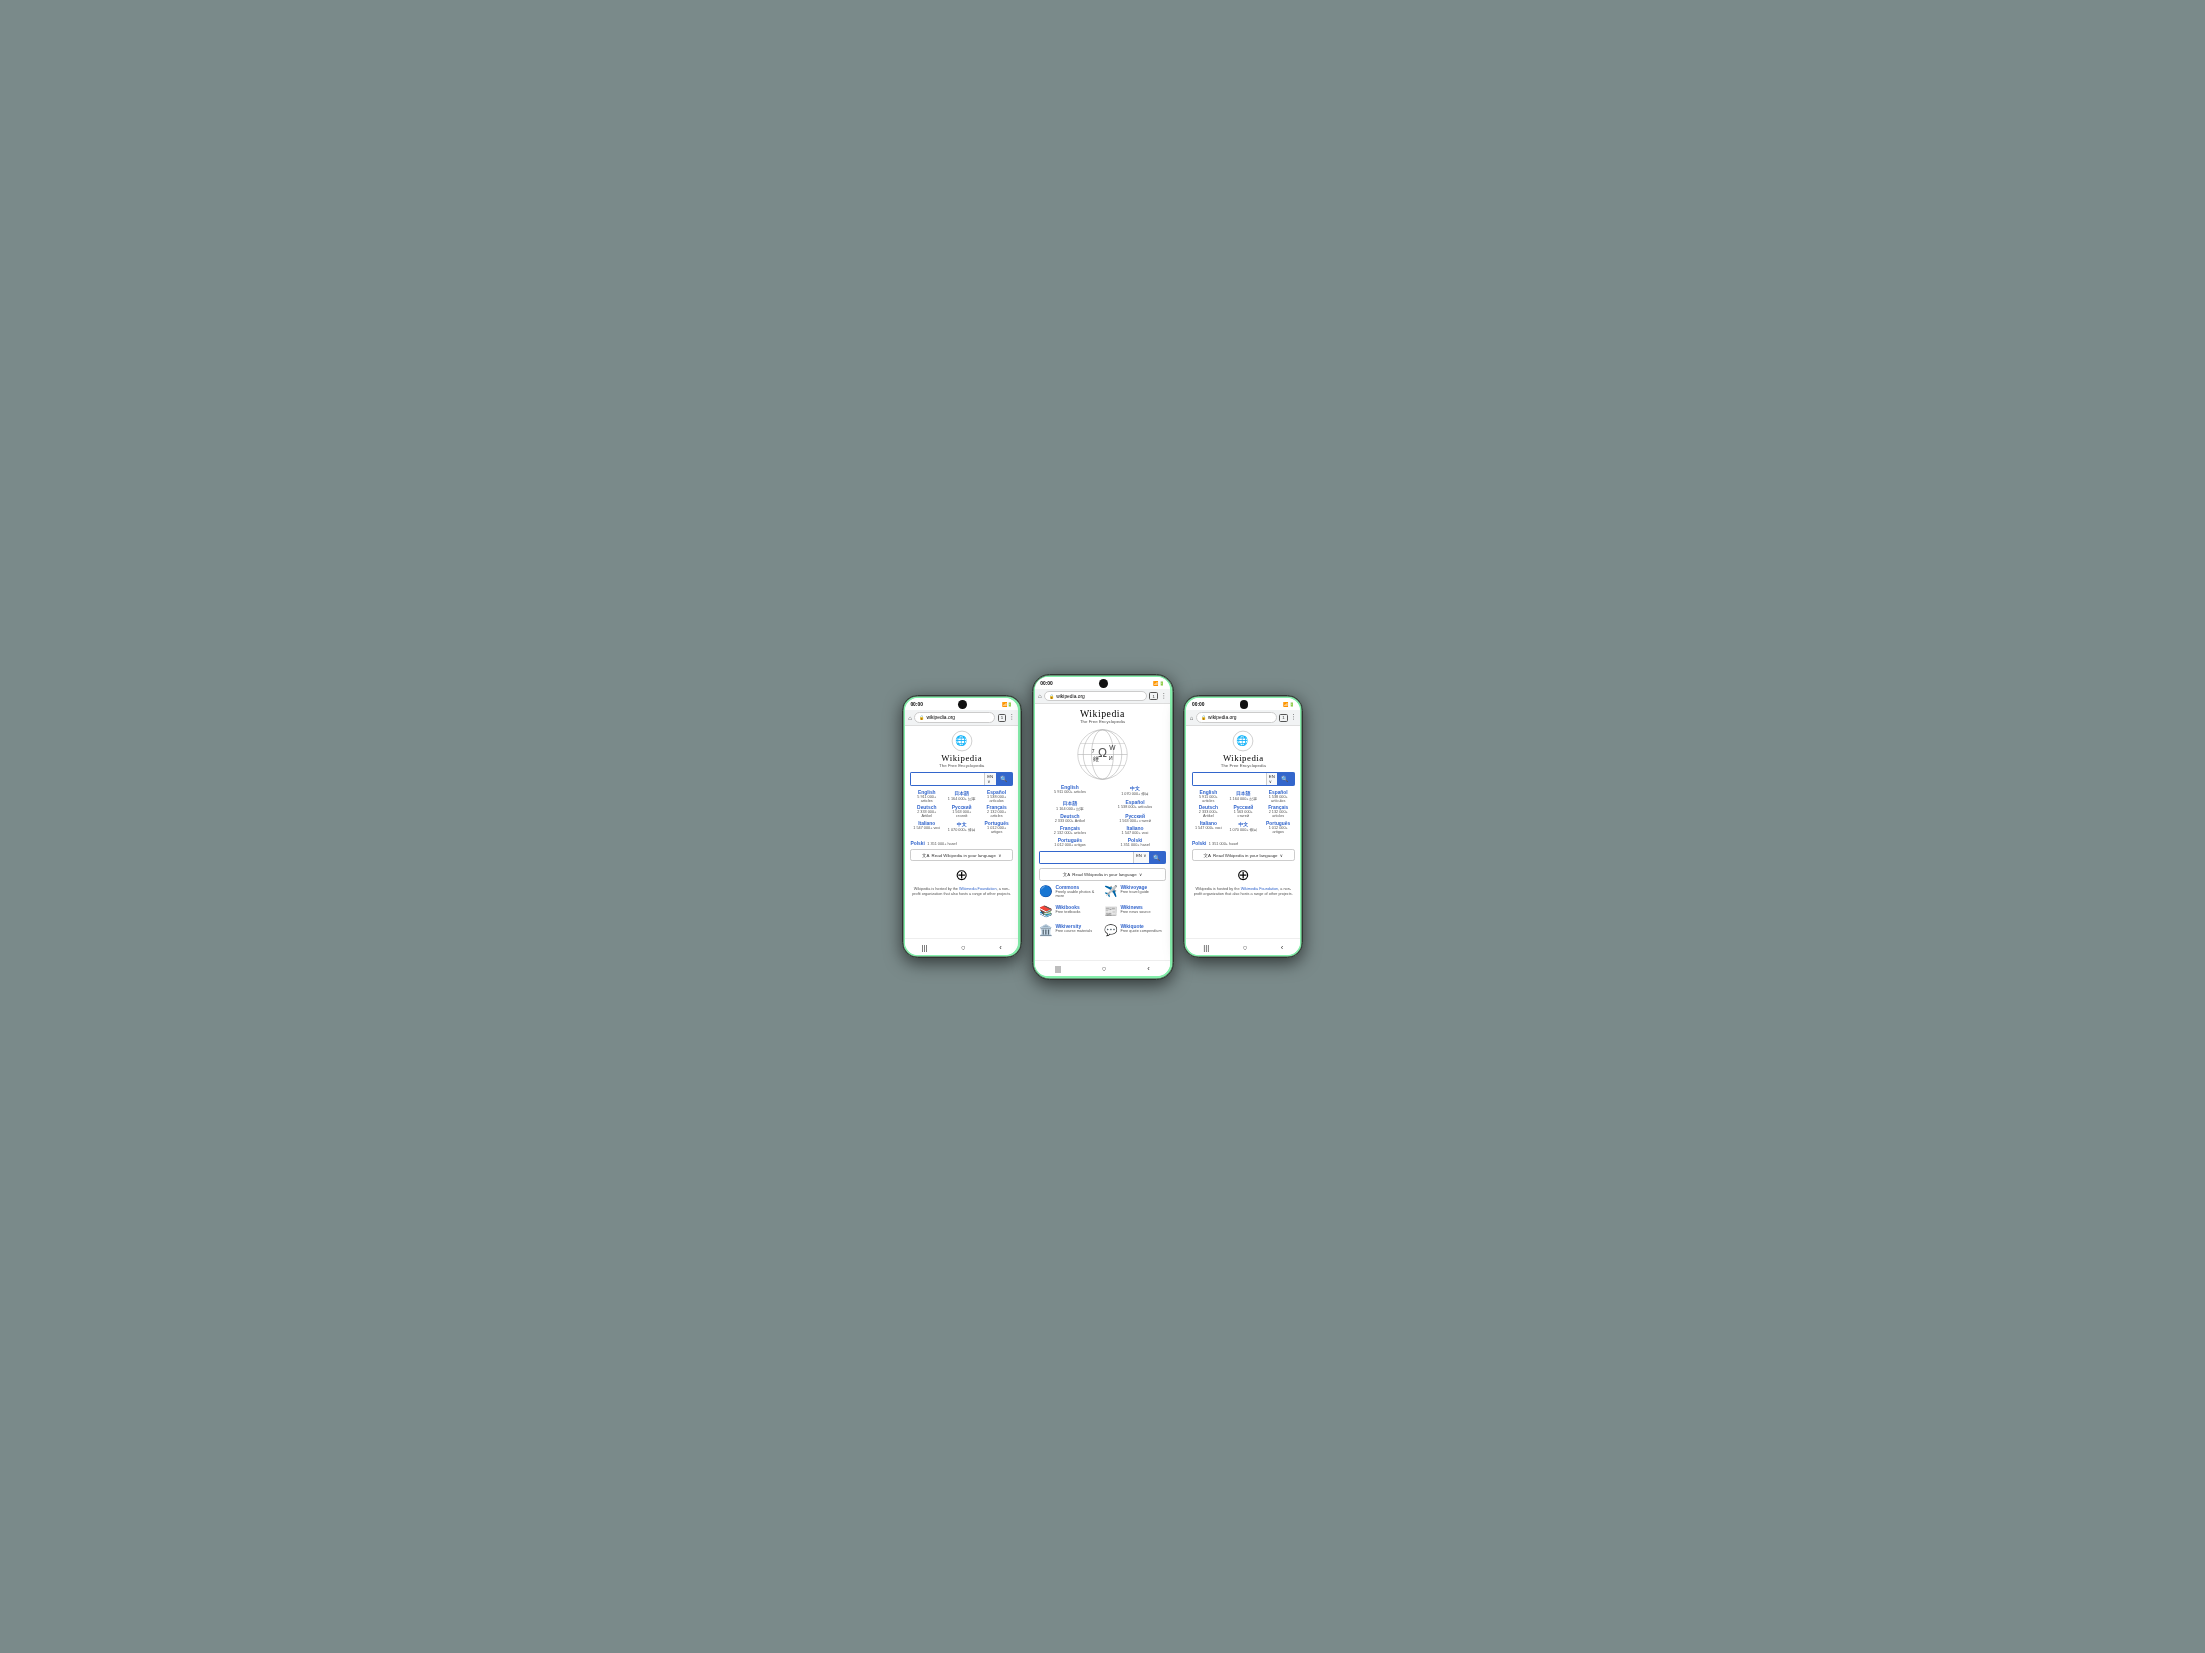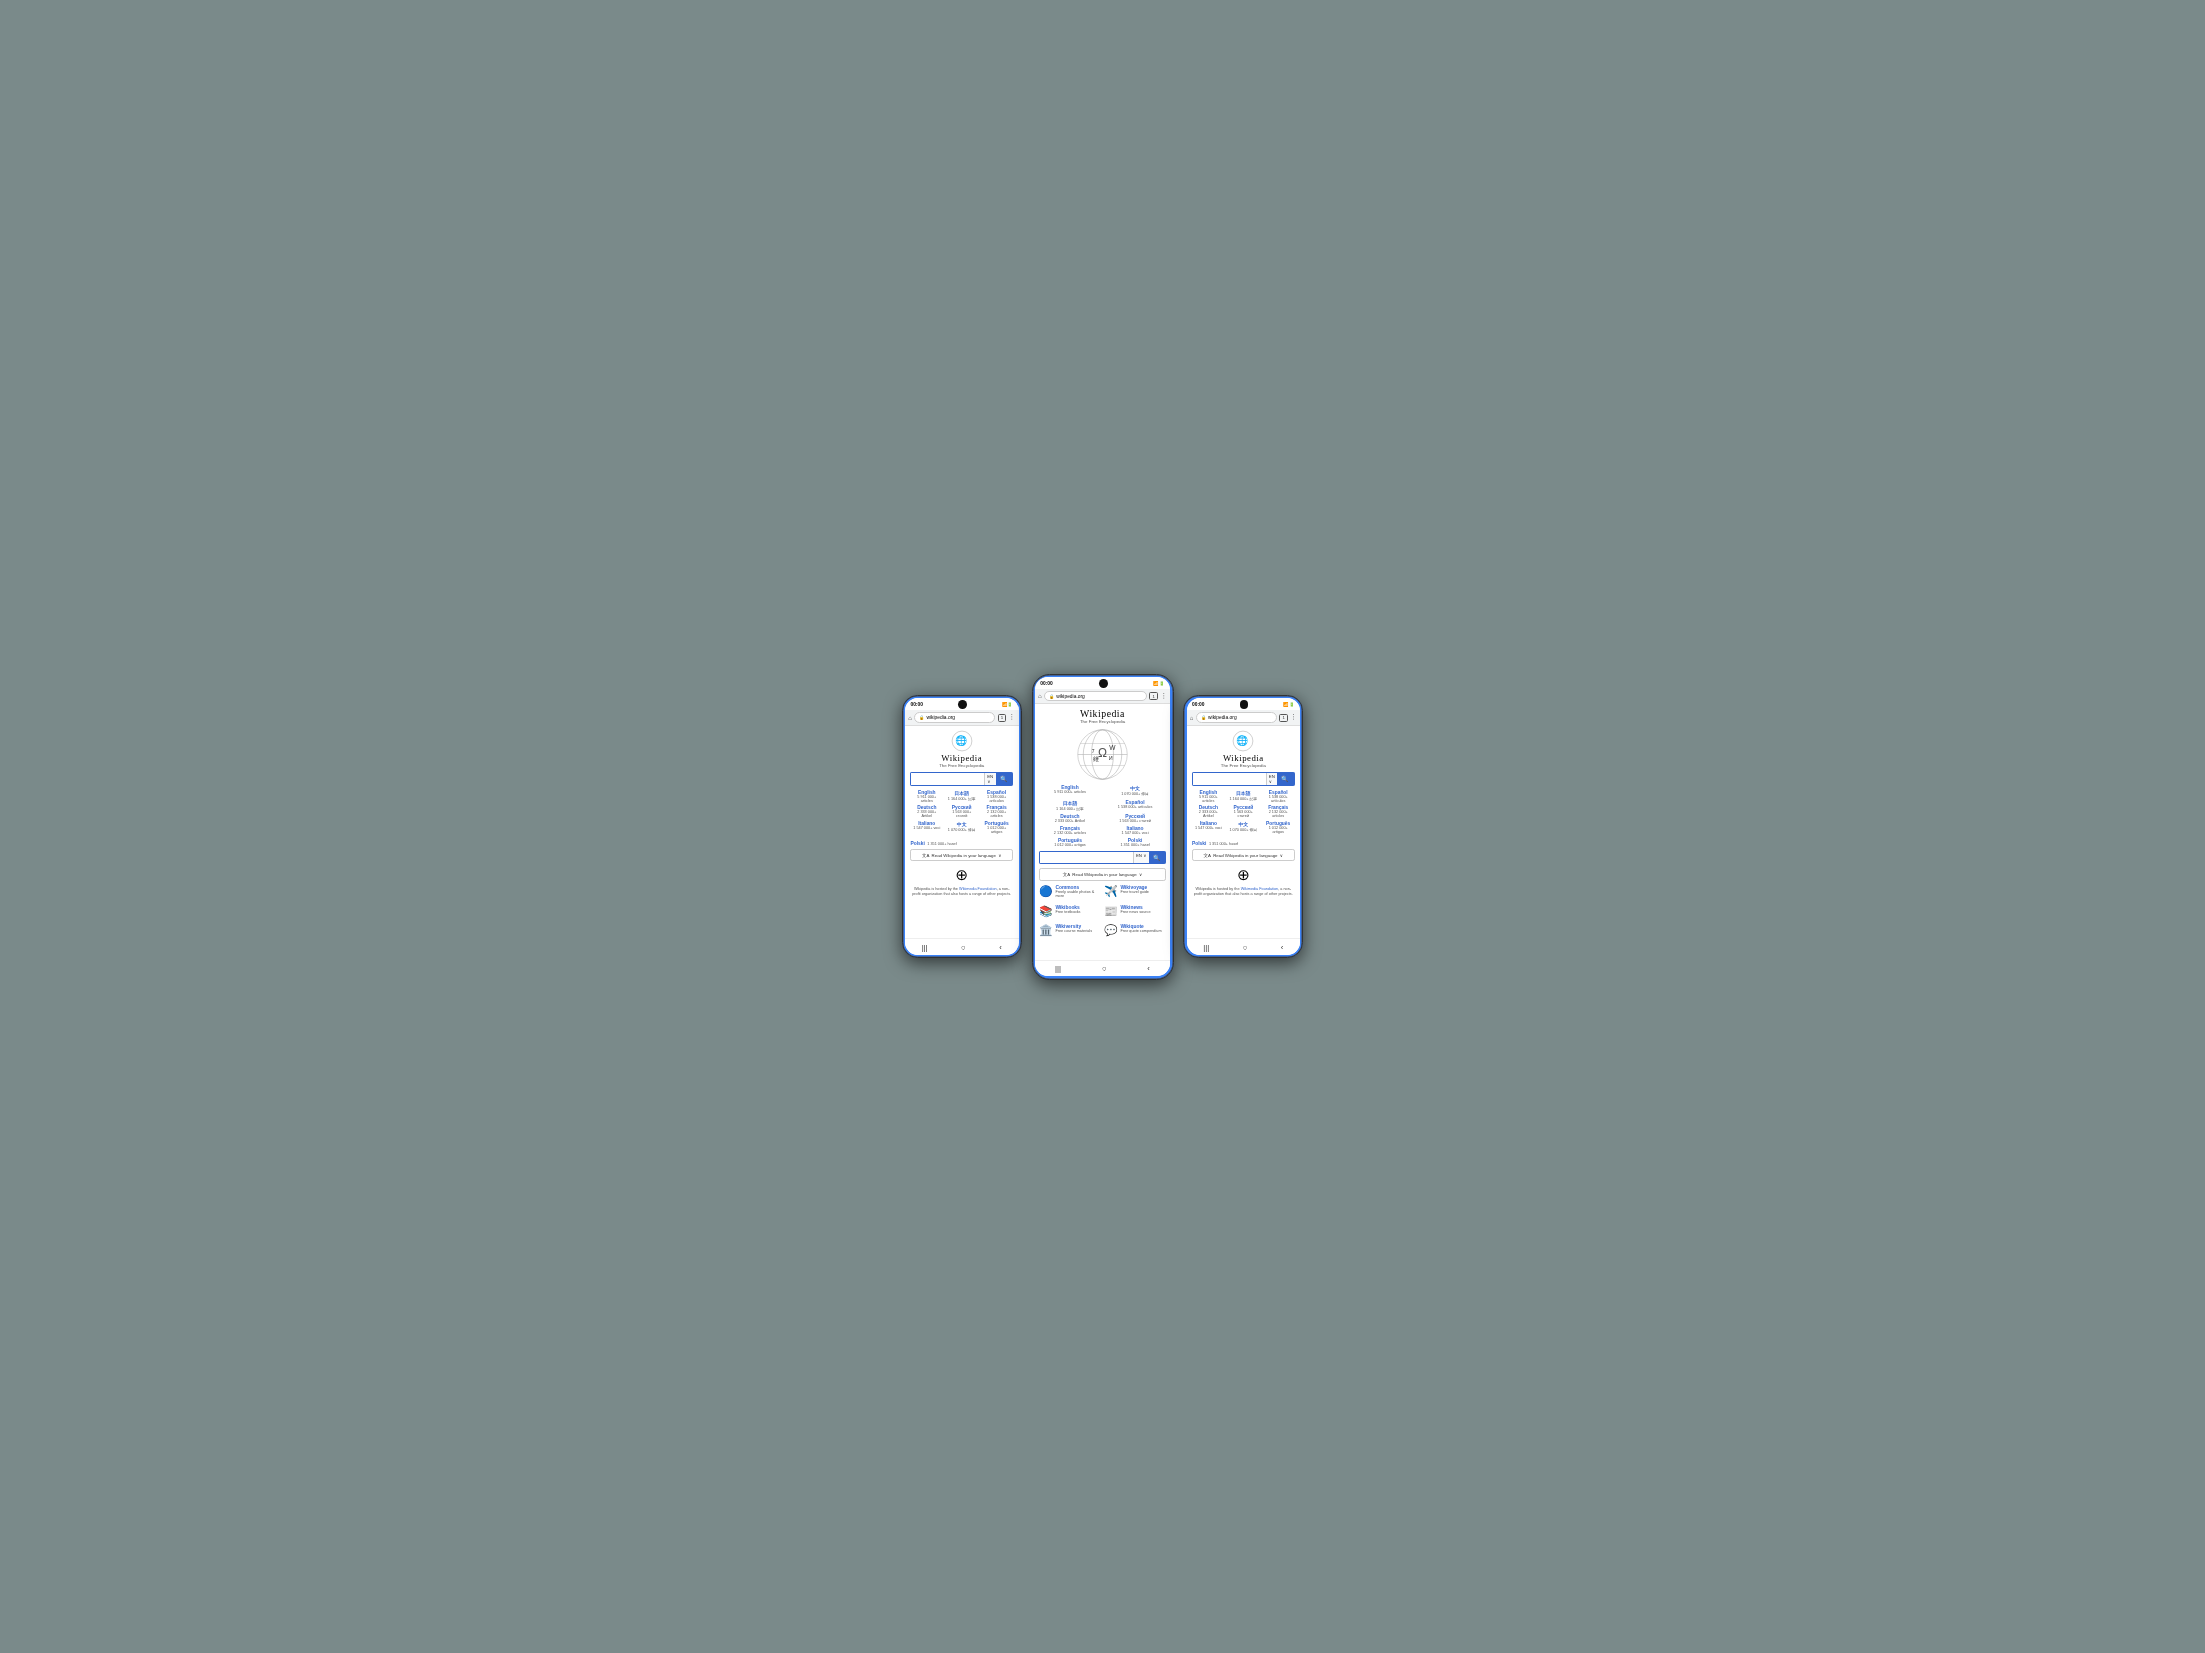--- a/index.html
+++ b/index.html
@@ -18,27 +18,27 @@
       display: flex;
       align-items: center;
       justify-content: center;
       gap: 9.8px;
       width: 100%;
       max-width: 656px;
     }
 
     
     .phone {
-      background: #3b82f6;
+      background: #86efac;
       border-radius: 19.7px;
       border: 1.1px solid #333;
       box-shadow: 0 4.4px 17.5px rgba(0,0,0,0.6), inset 0 0 0 0.5px #444;
       display: flex;
       flex-direction: column;
-      align-items: center;
+      align-items: flex-start;
       position: relative;
       overflow: hidden;
     }
 
     .phone-left  { width: 120px; min-height: 263px; border-radius: 15.3px; }
     .phone-center{ width: 142px; min-height: 306px; border-radius: 17.5px; }
     .phone-right { width: 120px; min-height: 263px; border-radius: 15.3px; }
 
     .phone-screen {
       background: #fff;

